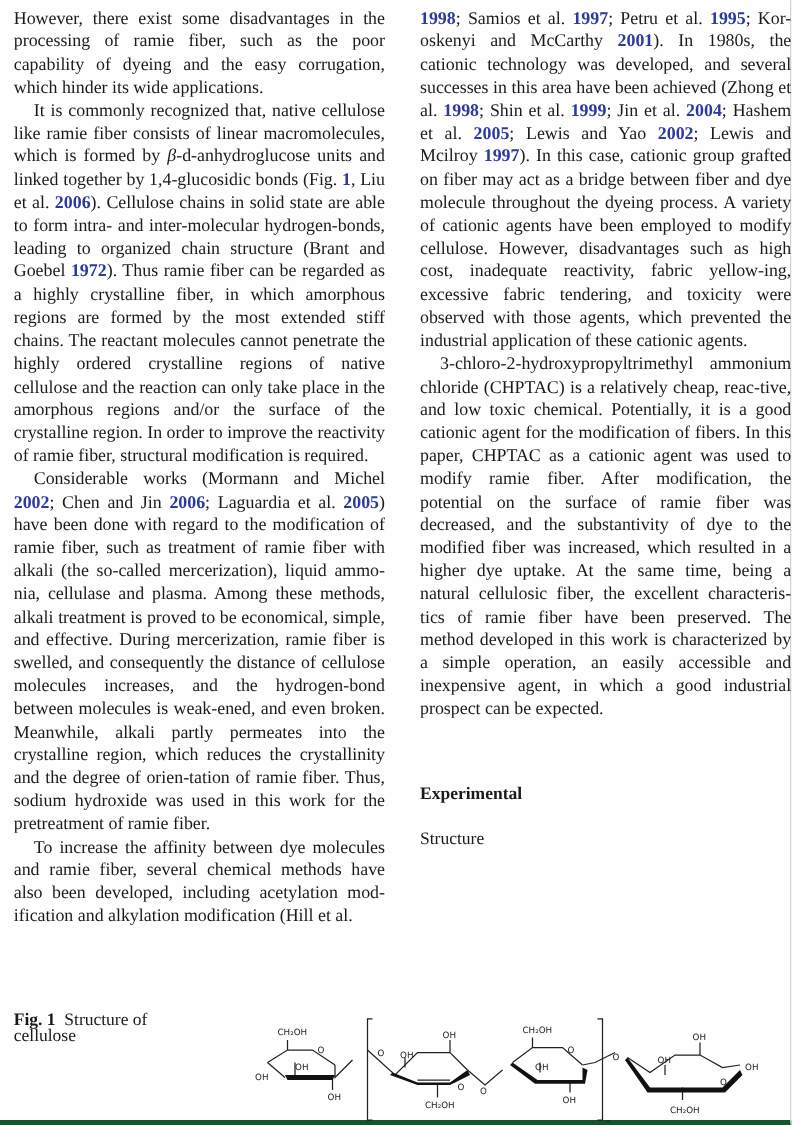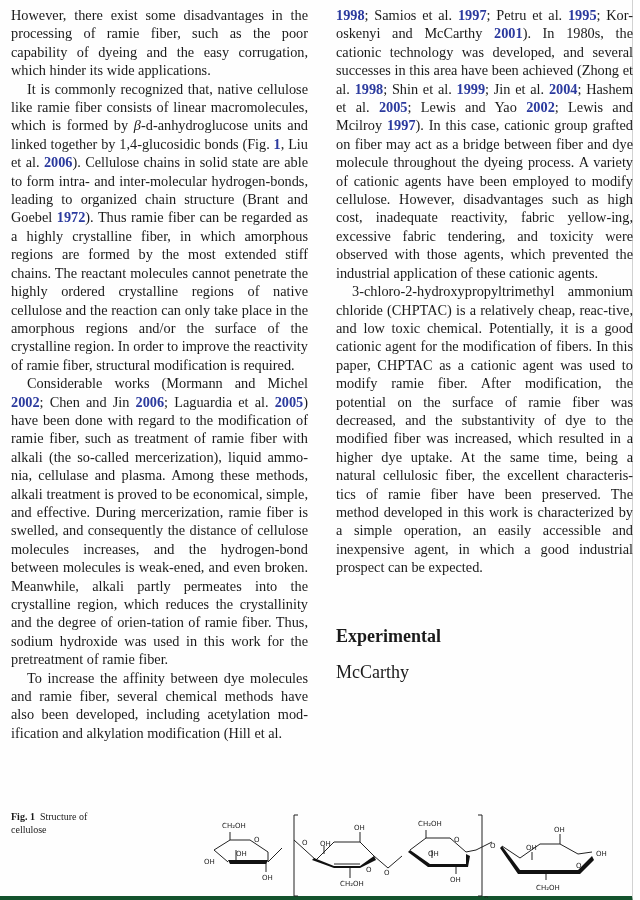--- a/index.html
+++ b/index.html
@@ -15,27 +15,27 @@
       font-family: "Liberation Serif", serif;
       font-size: 14.3px; line-height: 18.4px; color: #1a1a1a;
       text-align: justify; hyphens: none;
     }
     .col.left { left: 11px; }
     .col.right { left: 336px; }
     .col p { margin: 0; text-indent: 16px; }
     .col p.noindent { text-indent: 0; }
     .cite { color: #2b3a9e; font-weight: bold; }
     .heading {
-      font-family: "Liberation Serif", serif; font-size: 18px; font-weight: bold;
+      font-family: "Liberation Serif", serif; font-size: 14px; font-weight: bold;
       color: #1a1a1a; margin: 0;
     }
     .heading.sub { font-weight: normal; }
     .fig-caption {
       position: absolute; left: 11px; top: 810px; width: 110px;
-      font-family: "Liberation Serif", serif; font-size: 10px; line-height: 13px; color: #1a1a1a;
+      font-family: "Liberation Serif", serif; font-size: 14px; line-height: 13px; color: #1a1a1a;
     }
     .fig-caption b { font-weight: bold; }
     .figure { position: absolute; left: 200px; top: 812px; width: 432px; height: 86px; }
     .watermark {
       position: absolute; left: 512px; top: 894px; width: 124px;
       font-family: "DejaVu Sans", sans-serif; color: rgba(150,150,150,0.55);
       font-size: 11px; line-height: 12px; text-align: left; margin-top: 32px;
     }
     .watermark .url { font-size: 12px; letter-spacing: 0.3px; }
   </style>
@@ -51,21 +51,21 @@
     </div>
 
   <div class="col right">
     <div id="right-paras">
         <p class="noindent"><span class="cite" style="color: rgb(43, 58, 158);">1998</span><span>; Samios et al. </span><span class="cite" style="color: rgb(43, 58, 158);">1997</span><span>; Petru et al. </span><span class="cite" style="color: rgb(43, 58, 158);">1995</span><span>; Kor-oskenyi and McCarthy </span><span class="cite" style="color: rgb(43, 58, 158);">2001</span><span>). In 1980s, the cationic technology was developed, and several successes in this area have been achieved (Zhong et al. </span><span class="cite" style="color: rgb(43, 58, 158);">1998</span><span>; Shin et al. </span><span class="cite" style="color: rgb(43, 58, 158);">1999</span><span>; Jin et al. </span><span class="cite" style="color: rgb(43, 58, 158);">2004</span><span>; Hashem et al. </span><span class="cite" style="color: rgb(43, 58, 158);">2005</span><span>; Lewis and Yao </span><span class="cite" style="color: rgb(43, 58, 158);">2002</span><span>; Lewis and Mcilroy </span><span class="cite" style="color: rgb(43, 58, 158);">1997</span><span>). In this case, cationic group grafted on fiber may act as a bridge between fiber and dye molecule throughout the dyeing process. A variety of cationic agents have been employed to modify cellulose. However, disadvantages such as high cost, inadequate reactivity, fabric yellow-ing, excessive fabric tendering, and toxicity were observed with those agents, which prevented the industrial application of these cationic agents.</span></p>
         <p><span>3-chloro-2-hydroxypropyltrimethyl ammonium chloride (CHPTAC) is a relatively cheap, reac-tive, and low toxic chemical. Potentially, it is a good cationic agent for the modification of fibers. In this paper, CHPTAC as a cationic agent was used to modify ramie fiber. After modification, the potential on the surface of ramie fiber was decreased, and the substantivity of dye to the modified fiber was increased, which resulted in a higher dye uptake. At the same time, being a natural cellulosic fiber, the excellent characteris-tics of ramie fiber have been preserved. The method developed in this work is characterized by a simple operation, an easily accessible and inexpensive agent, in which a good industrial prospect can be expected.</span></p>
       </div>
     <div style="height:50px"></div>
     <p class="heading" style="text-indent:0">Experimental</p>
     <div style="height:18px"></div>
-    <p class="heading sub" style="text-indent:0">McCarthy</p>
+    <p class="heading sub" style="text-indent:0">Structure</p>
     <div style="height:17px"></div>
   </div>
 
   <div class="fig-caption">
     <b>Fig. 1</b>&nbsp;
     <span>Structure of cellulose</span>
   </div>
 
   <svg class="figure" viewBox="0 0 432 86" xmlns="http://www.w3.org/2000/svg">
     <g fill="none" stroke="#222" stroke-width="1">

